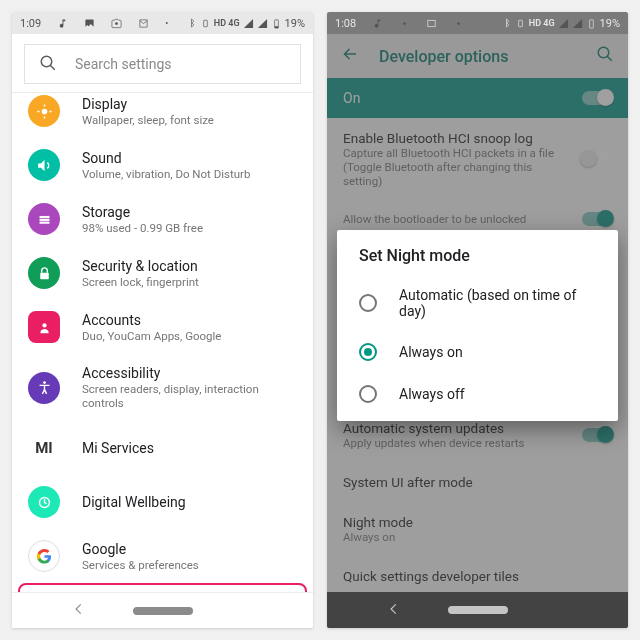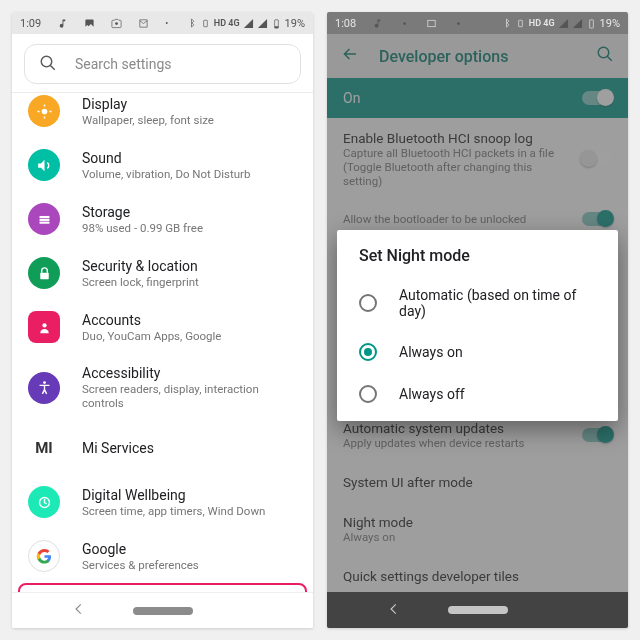--- a/index.html
+++ b/index.html
@@ -7,21 +7,21 @@
   .phone { width: 302px; height: 616px; background: #fff; position: relative; overflow: hidden; border-radius: 2px; box-shadow: 0 1px 3px rgba(0,0,0,.15); }
   .phone.dim { background:#fcfcfc; }
 
   .statusbar { height: 22px; background: #e8e8e8; display:flex; align-items:center; justify-content:space-between; padding: 0 8px; font-size: 11px; color:#545454; }
   .statusbar-right { display:flex; align-items:center; gap:3px; }
   .statusbar-left { display:flex; align-items:center; gap:16px; }
   .sb-ico { width:11px; height:11px; display:inline-flex; align-items:center; justify-content:center; }
   .sb-ico svg { width:11px; height:11px; fill:#555; }
   .txt4g { font-size:9px; font-weight:600; }
 
-  .search-card { margin: 10px 12px 8px; height: 40px; border:1px solid #e1e1e1; border-radius:12px; display:flex; align-items:center; padding:0 14px; gap:18px; }
+  .search-card { margin: 10px 12px 8px; height: 40px; border:1px solid #e1e1e1; border-radius:0; display:flex; align-items:center; padding:0 14px; gap:18px; }
   .search-card .sicon svg { width:18px; height:18px; stroke:#5c5c5c; fill:none; stroke-width:2; }
   .search-card span { color:#8a8a8a; font-size:14px; }
 
   .divider { height:1px; background:#ebebeb; }
 
   .list { }
   .item { display:flex; align-items:center; padding: 11px 16px; gap: 22px; }
   .item .ic { width:32px; height:32px; border-radius:50%; display:flex; align-items:center; justify-content:center; flex:none; }
   .item .ic svg { width:17px; height:17px; fill:#fff; }
   .item .txt { display:flex; flex-direction:column; gap:1px; }
@@ -221,21 +221,20 @@
     </div>
     <div class="item">
       <div class="ic" style="background:#1de9b6">
           <svg viewBox="0 0 24 24">
             <circle cx="12" cy="12" r="7" fill="none" stroke="#fff" stroke-width="2"></circle>
             <path d="M12 7v5l3 2" fill="none" stroke="#fff" stroke-width="2"></path>
           </svg>
         </div>
       <div class="txt">
           <span class="title">Digital Wellbeing</span>
-          <span class="sub">Screen time, app timers, Wind Down</span>
         </div>
     </div>
     <div class="item">
       <div class="ic" style="background:#fff;border:1px solid #e0e0e0">
           <svg viewBox="0 0 24 24">
             <path d="M21 12.2c0-.7 0-1.2-.1-1.8H12v3.5h5c-.2 1.2-1 2.3-2.2 3v2.4h3.5c2-1.9 3-4.7 3-7.1z" fill="#4285F4"></path>
             <path d="M12 22c2.9 0 5.3-1 7-2.6l-3.5-2.5c-1 .6-2.2 1-3.6 1-2.8 0-5.1-1.9-6-4.4H2.3v2.6C4 19.6 7.7 22 12 22z" fill="#34A853"></path>
             <path d="M6 13.5c-.2-.6-.3-1.2-.3-1.9s.1-1.3.3-1.9V7.1H2.3C1.5 8.6 1 10.3 1 12s.5 3.4 1.3 4.9L6 13.5z" fill="#FBBC05"></path>
             <path d="M12 5.6c1.6 0 3 .6 4.1 1.6l3-3C17.3 2.4 14.9 1.4 12 1.4 7.7 1.4 4 3.8 2.3 7.1L6 9.7c.9-2.5 3.2-4.1 6-4.1z" fill="#EA4335"></path>
           </svg>

